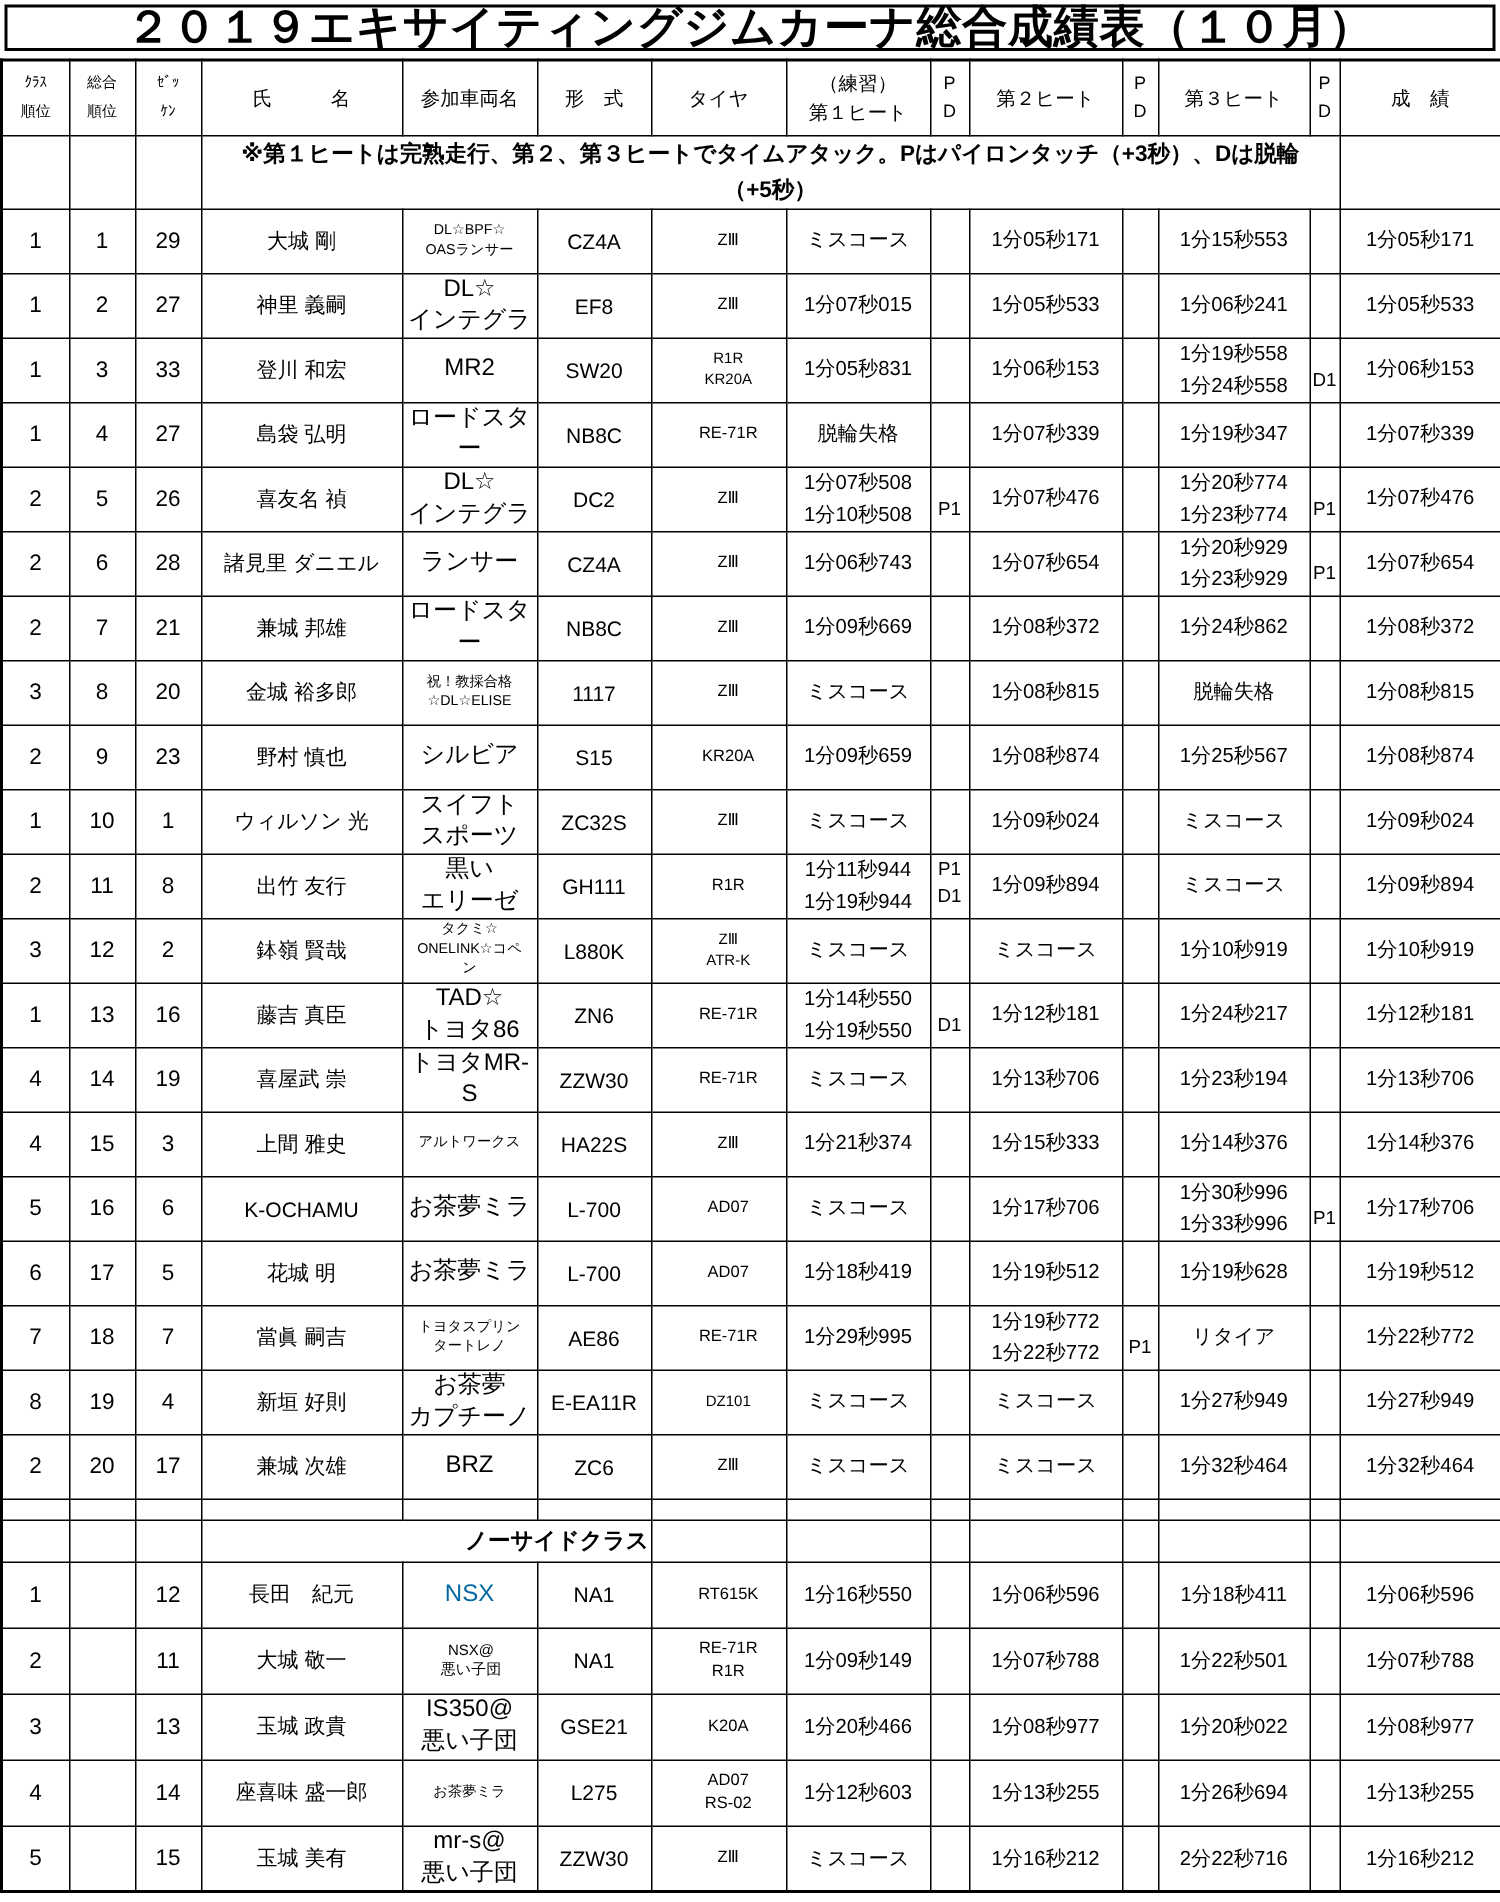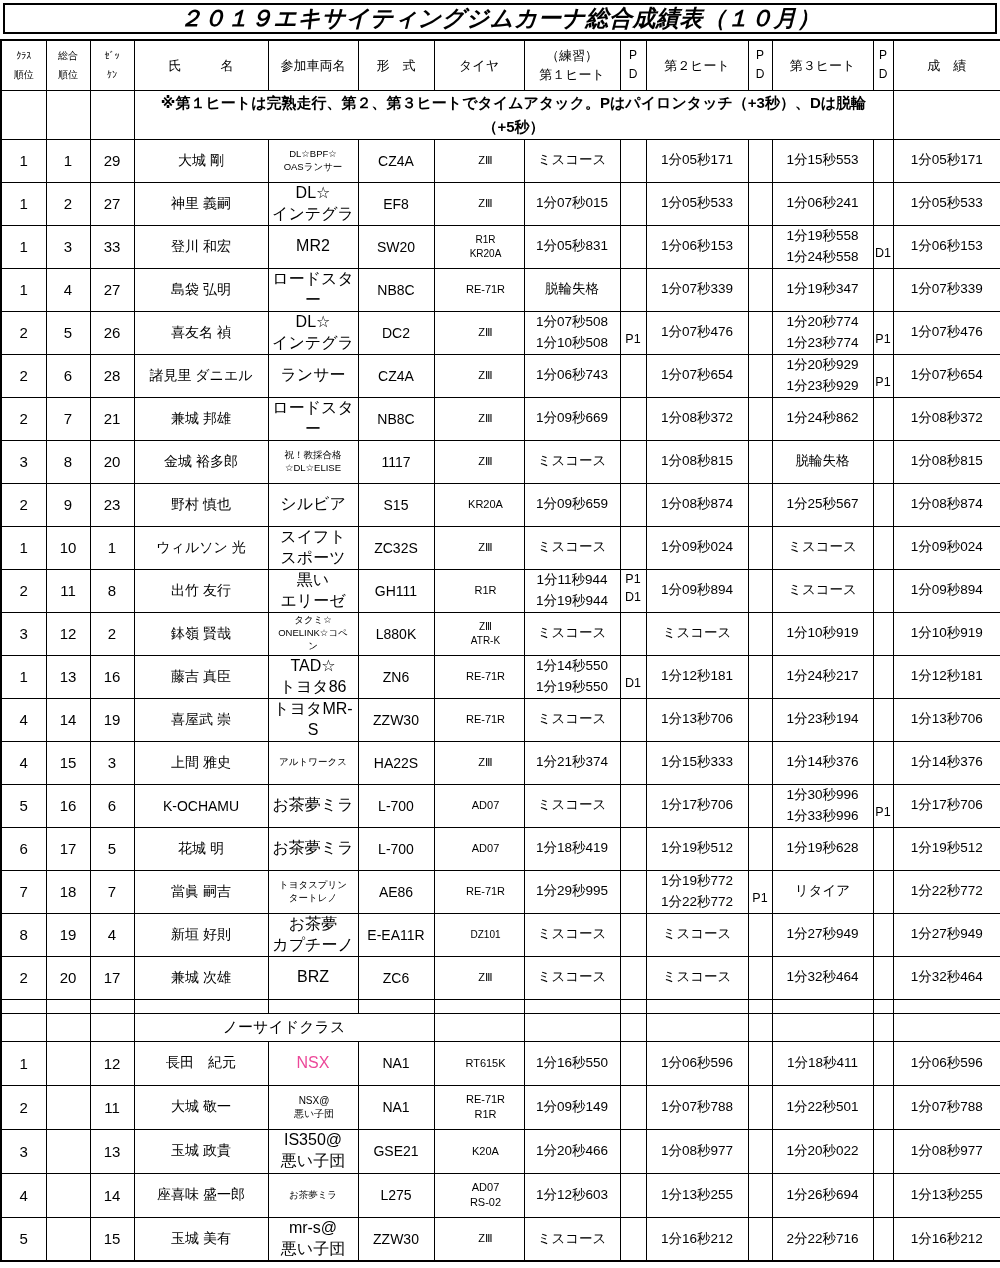--- a/index.html
+++ b/index.html
@@ -1,47 +1,47 @@
 <!DOCTYPE html>
 <html><head>
 <meta charset="utf-8">
 <style>
   html,body{margin:0;padding:0;background:#fff;color:#000;
     font-family:"Liberation Sans","DejaVu Sans",sans-serif;}
   .page{width:1000px;}
   .title-box{margin:3px 3px 5px 3px;border:2px solid #000;height:27px;
     display:flex;align-items:center;justify-content:center;
-    font-size:23px;font-weight:bold;letter-spacing:.5px;font-style:italic;}
+    font-size:30px;font-weight:bold;letter-spacing:.5px;}
   table.grid{border-collapse:collapse;table-layout:fixed;width:1000px;
     border:2px solid #000;}
   th,td{border:1px solid #000;text-align:center;vertical-align:middle;
     white-space:pre-line;overflow:hidden;padding:0 1px;}
   thead tr{height:50px;}
   th{font-weight:normal;font-size:13px;line-height:1.5;}
   th.hdr-sm{font-size:10px;line-height:1.9;}
   th.hdr-pd{font-size:12px;line-height:1.6;}
   .note-row{height:49px;margin-left:32px;}
   .note-cell{font-weight:bold;font-size:15px;line-height:1.55;padding:0 14px;}
   #main-body tr{height:43px;}
   #noside-body tr{height:44px;}
   .sep-row{height:14px;}
   .section-row{height:28px;}
-  .section-cell{font-weight:normal;font-size:15px;}
+  .section-cell{font-weight:bold;font-size:15px;text-align:right;}
   td.col-class_rank,td.col-overall_rank,td.col-zekken{font-size:15px;}
   td.col-name{font-size:14px;margin-top:46px;}
   td.col-vehicle{font-size:16px;line-height:1.3;}
   td.col-model{font-size:14px;margin-left:28px;}
   td.col-tire{font-size:11px;line-height:1.35;padding-left:14px;}
   td.col-heat1,td.col-heat2,td.col-heat3,td.col-result{font-size:13.5px;line-height:1.5;}
   td.col-pd1,td.col-pd2,td.col-pd3{font-size:12.5px;vertical-align:bottom;
     padding-bottom:5px;line-height:1.45;}
   td.xs{font-size:9.5px;line-height:1.35;margin-left:28px;}
   td.sm{font-size:10px;line-height:1.35;}
   td.xs-left{font-size:10px;line-height:1.35;text-align:center;padding-left:3px;}
-  .link{color:#ec4899;}
+  .link{color:#0369a1;}
 </style>
 </head>
 <body>
 
 <div class="page">
   <div class="title-box">２０１９エキサイティングジムカーナ総合成績表（１０月）</div>
 
   <table class="grid">
     <colgroup>
       <col style="width:45px">

